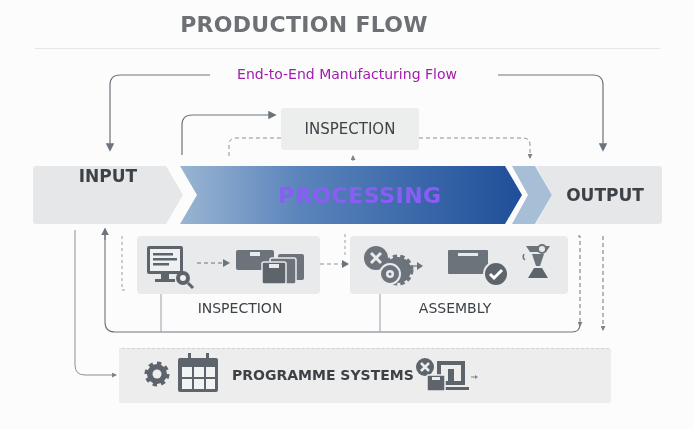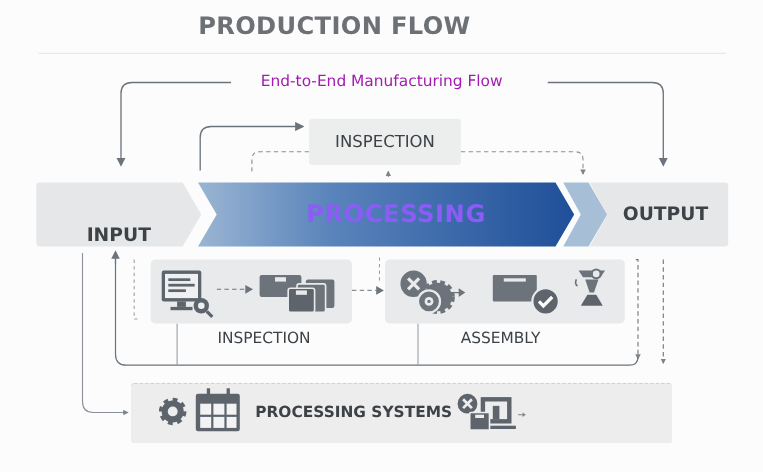--- a/index.html
+++ b/index.html
@@ -5,21 +5,21 @@
   html, body { margin:0; padding:0; background:#fcfcfc; }
   body { width:694px; height:429px; position:relative; overflow:hidden; font-family:"DejaVu Sans", sans-serif; }
   .abs { position:absolute; }
   #title { left:0; width:608px; top:12px; text-align:center; font-size:22px; font-weight:bold; color:#6d7075; letter-spacing:0.3px; }
   #rule { left:35px; top:48px; width:625px; height:1px; background:#e4e6e8; }
   #subtitle { left:0; width:694px; top:66px; text-align:center; font-size:14px; color:#a21caf; }
   .sub-bg { background:#fcfcfc; padding:0 8px; }
   svg.lines { position:absolute; left:0; top:0; width:694px; height:429px; }
   #inspect-top { left:281px; top:108px; width:138px; height:42px; display:flex; align-items:center; justify-content:center; font-size:15px; color:#3d4247; background:#eceded; border-radius:3px;}
   .stage-label { font-weight:bold; font-size:17px; color:#3d4247; }
-  #input-label { left:33px; top:166px; width:150px; height:58px; display:flex; align-items:flex-end; justify-content:center; }
+  #input-label { left:33px; top:166px; width:150px; height:58px; display:flex; align-items:flex-start; justify-content:center; }
   #processing-label { left:210px; top:166px; width:300px; height:58px; display:flex; align-items:center; justify-content:center; font-size:22px; font-weight:bold; color:#8b5cf6; letter-spacing:0.5px; }
   #output-label { left:545px; top:166px; width:120px; height:58px; display:flex; align-items:center; justify-content:center; }
   #panel-inspection { left:137px; top:236px; width:183px; height:58px; background:#e9eaeb; border-radius:4px; }
   #panel-assembly { left:350px; top:236px; width:218px; height:58px; background:#e9eaeb; border-radius:4px; }
   .sub-label { font-size:14px; color:#3d4247; }
   #inspection-label { left:165px; top:300px; width:150px; text-align:center; }
   #assembly-label { left:380px; top:300px; width:150px; text-align:center; }
   #support-bar { left:119px; top:348px; width:492px; height:54px; background:#ededee; border-radius:3px; border-top:1px dashed #cfd1d3; }
   #support-label { left:232px; top:367px; font-size:14px; font-weight:bold; color:#3d4247; }
   #dash-label { left:496px; top:359px; font-size:13px; color:#4b5055; line-height:16px; }
@@ -159,21 +159,21 @@
   <rect x="2" y="6" width="40" height="34" rx="2" fill="#5d646c"></rect>
   <rect x="12" y="1" width="3" height="8" fill="#5d646c"></rect>
   <rect x="30" y="1" width="3" height="8" fill="#5d646c"></rect>
   <rect x="6" y="15" width="10" height="10" fill="#f2f3f4"></rect>
   <rect x="18" y="15" width="10" height="10" fill="#f2f3f4"></rect>
   <rect x="30" y="15" width="9" height="10" fill="#f2f3f4"></rect>
   <rect x="6" y="27" width="10" height="10" fill="#f2f3f4"></rect>
   <rect x="18" y="27" width="10" height="10" fill="#f2f3f4"></rect>
   <rect x="30" y="27" width="9" height="10" fill="#f2f3f4"></rect>
 </svg>
-<div id="support-label" class="abs">PROCESSING SYSTEMS</div>
+<div id="support-label" class="abs">PROGRAMME SYSTEMS</div>
 <svg class="abs" style="left:415px;top:357px" width="80" height="36" viewBox="0 0 80 36">
   <circle cx="10" cy="10" r="9" fill="#5d646c"></circle>
   <path d="M6,6 L14,14 M14,6 L6,14" stroke="#ededee" stroke-width="2.5"></path>
   <rect x="22" y="4" width="28" height="24" fill="#5d646c"></rect>
   <rect x="26" y="8" width="20" height="16" fill="#ededee"></rect>
   <rect x="33" y="12" width="6" height="12" fill="#5d646c"></rect>
   <rect x="20" y="30" width="34" height="3" fill="#5d646c"></rect>
   <rect x="12" y="18" width="18" height="16" rx="1" fill="#5d646c" stroke="#ededee" stroke-width="1.5"></rect>
   <rect x="17" y="20" width="8" height="3" fill="#ededee"></rect>
   <path d="M56,20 L60,20" stroke="#7c838a" stroke-width="1"></path>

